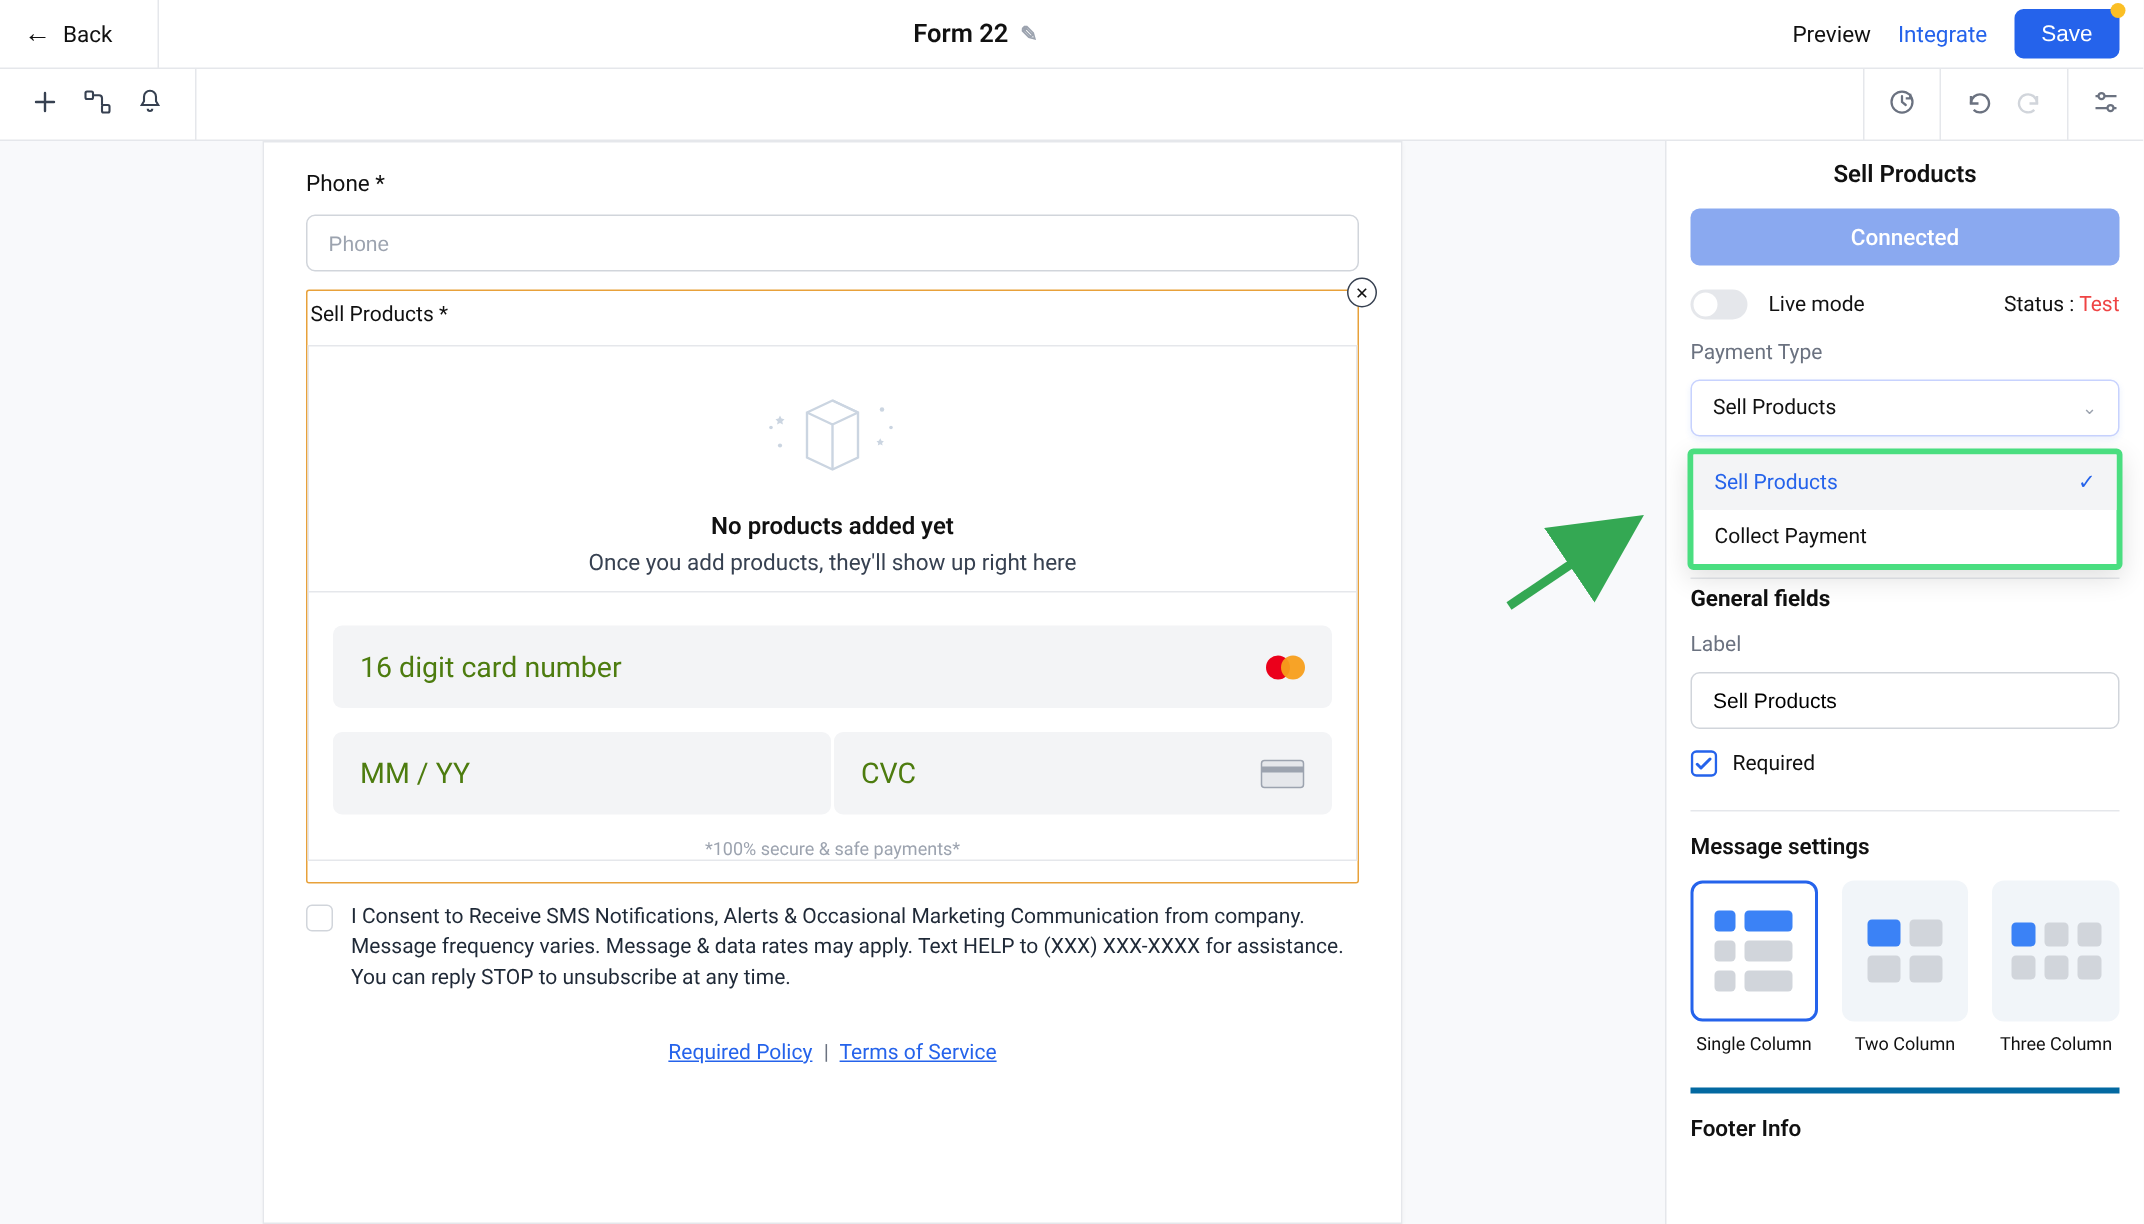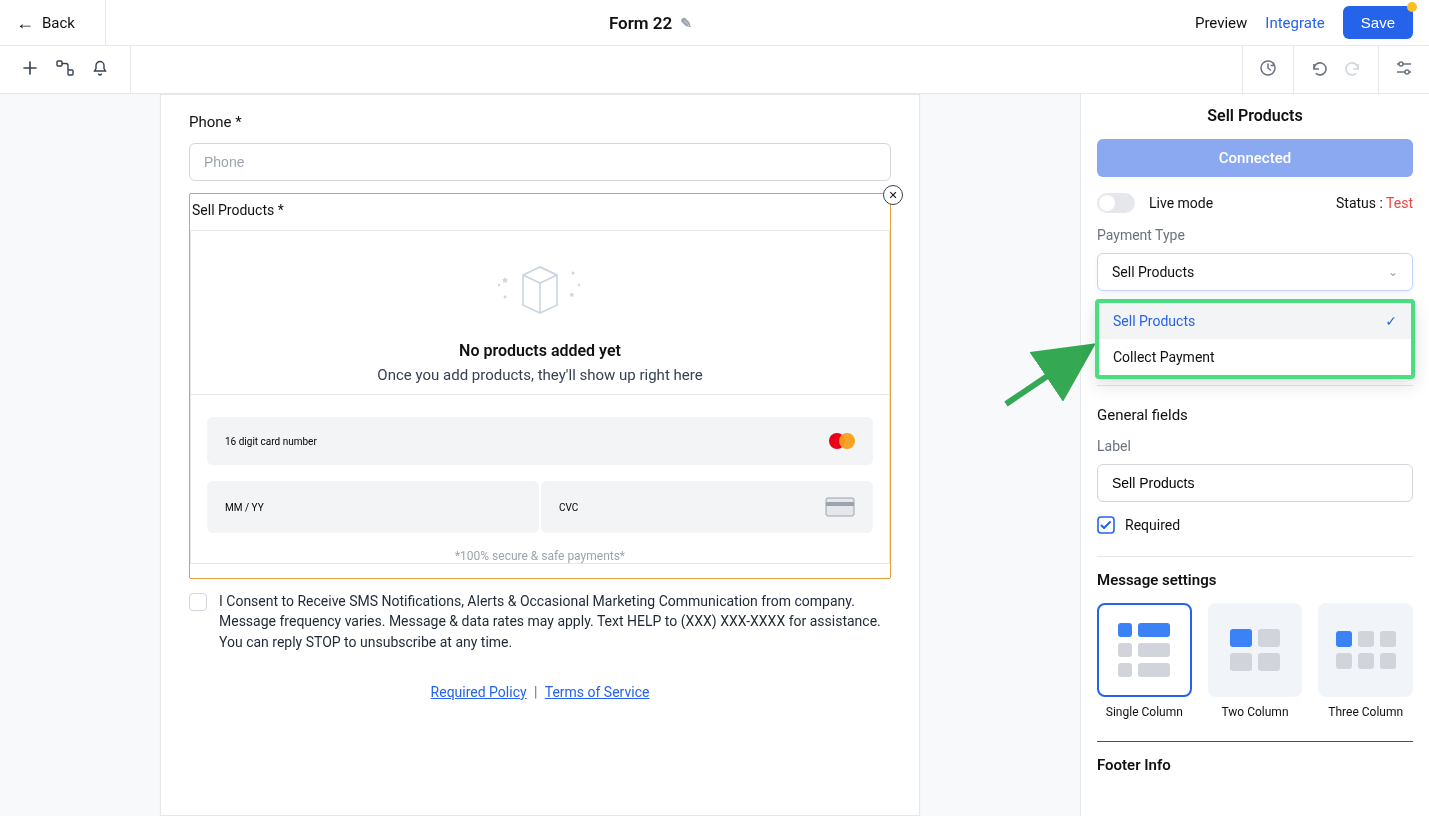--- a/index.html
+++ b/index.html
@@ -43,21 +43,21 @@
 .sell-label { font-size: 14px; padding: 0 2px 12px 2px; }
 .products-box { border: 1px solid #e5e7eb; border-top: 1px solid #e5e7eb; margin: 0 0; }
 .empty-state { text-align: center; padding: 26px 20px 10px 20px; border-bottom: 1px solid #e5e7eb; }
 .box-illustration { display: flex; justify-content: center; margin-bottom: 14px; }
 .empty-title { font-size: 16px; font-weight: 600; margin-bottom: 6px; }
 .empty-sub { font-size: 15px; color: #374151; }
 .card-section { padding: 22px 16px 0 16px; }
 .card-row { background: #f3f4f6; border-radius: 6px; padding: 16px 18px; display: flex; align-items: center; justify-content: space-between; margin-bottom: 16px; }
 .card-row2 { display: flex; gap: 2px; }
 .card-half { background: #f3f4f6; border-radius: 6px; padding: 16px 18px; flex: 1; display: flex; align-items: center; justify-content: space-between; }
-.card-placeholder { color: #000000; font-size: 10px; }
+.card-placeholder { color: #4d7c0f; font-size: 19px; }
 .secure-note { text-align: center; color: #9ca3af; font-size: 12px; margin-top: 16px; }
 
 
 .mc-logo { position: relative; width: 26px; height: 16px; }
 .mc-logo .c1 { position: absolute; left: 0; top: 0; width: 16px; height: 16px; background: #eb001b; border-radius: 50%; }
 .mc-logo .c2 { position: absolute; right: 0; top: 0; width: 16px; height: 16px; background: #f79e1b; border-radius: 50%; opacity: .95; }
 
 
 .card-icon-svg { width: 30px; height: 20px; }
 
@@ -65,60 +65,60 @@
 .consent-row { display: flex; gap: 12px; margin-top: 12px; }
 .consent-check { width: 18px; height: 18px; border: 1.5px solid #d1d5db; border-radius: 4px; flex-shrink: 0; margin-top: 2px; cursor: pointer; }
 .consent-text { font-size: 14px; line-height: 1.45; color: #1f2937; }
 
 
 .footer-links { text-align: center; margin-top: 32px; font-size: 14px; }
 .footer-links a { color: #2563eb; text-decoration: underline; cursor: pointer; }
 .footer-sep { color: #6b7280; margin: 0 4px; }
 
 
-.right-panel { width: 349px; border-left: 1px solid #e5e7eb; background: #fff; overflow-y: auto; }
+.right-panel { width: 319px; border-left: 1px solid #e5e7eb; background: #fff; overflow-y: auto; }
 .panel-inner { padding: 10px 16px; }
 .panel-title { text-align: center; font-size: 16px; font-weight: 600; margin: 2px 0 14px 0; }
 .connected-banner { background: #8aa9f0; color: #fff; text-align: center; padding: 10px; border-radius: 6px; font-size: 15px; font-weight: 500; margin-bottom: 16px; }
 .mode-row { display: flex; align-items: center; justify-content: space-between; margin-bottom: 14px; }
 .mode-left { display: flex; align-items: center; gap: 14px; }
 .toggle { width: 38px; height: 20px; background: #e5e7eb; border-radius: 999px; position: relative; cursor: pointer; }
 .toggle .knob { position: absolute; left: 2px; top: 2px; width: 16px; height: 16px; background: #fff; border-radius: 50%; }
 .status-test { color: #ef4444; }
 .label-sm { color: #6b7280; font-size: 14px; margin-bottom: 10px; }
 .select-box { border: 1.5px solid #c7d2fe; border-radius: 6px; padding: 10px 14px; display: flex; align-items: center; justify-content: space-between; cursor: pointer; background: #fff; box-shadow: 0 2px 4px rgba(37,99,235,.08); }
 .chevron { color: #9ca3af; font-size: 12px; }
 
 
 .dropdown-wrap { position: relative; }
 .dropdown-panel { position: absolute; top: 46px; left: -2px; right: -2px; border: 4px solid #4ade80; border-radius: 4px; background: #fff; z-index: 10; box-shadow: 0 6px 18px rgba(0,0,0,.12); }
 .dropdown-item { padding: 10px 14px; display: flex; align-items: center; justify-content: space-between; cursor: pointer; font-size: 14px; }
 .dropdown-item.selected { background: #f3f4f6; color: #2563eb; }
 .check-mark { color: #2563eb; }
 
-.section-heading { font-size: 15px; font-weight: 400; margin: 70px 0 14px 0; border-top: 1px solid #e5e7eb; padding-top: 20px; }
+.section-heading { font-size: 15px; font-weight: 700; margin: 70px 0 14px 0; border-top: 1px solid #e5e7eb; padding-top: 4px; }
 .value-input { width: 100%; border: 1px solid #d1d5db; border-radius: 6px; padding: 10px 14px; font-size: 14px; }
 .check-row { display: flex; align-items: center; gap: 10px; margin-top: 14px; }
 .check-svg { width: 18px; height: 18px; }
 
 .layout-heading { font-size: 15px; font-weight: 600; margin-top: 22px; border-top: 1px solid #e5e7eb; padding-top: 14px; }
 .layout-grid { display: flex; gap: 16px; margin-top: 14px; }
 .layout-option { text-align: center; flex: 1; }
 .layout-thumb { height: 94px; border-radius: 8px; background: #f1f5f9; display: flex; align-items: center; justify-content: center; cursor: pointer; }
 .layout-thumb.selected { border: 2px solid #2563eb; background: #fff; }
 .thumb-inner { display: flex; flex-direction: column; gap: 6px; }
 .row-shapes { display: flex; gap: 6px; }
 .shape { background: #d1d5db; border-radius: 3px; }
 .shape.blue { background: #3b82f6; }
 .shape.sm { width: 14px; height: 14px; }
 .shape.wide { width: 32px; height: 14px; }
 .shape.tall { width: 22px; height: 22px; }
 .layout-caption { font-size: 12px; margin-top: 8px; }
 
-.footer-heading { font-size: 15px; font-weight: 600; margin-top: 22px; border-top: 1px solid #0369a1; padding-top: 14px; }
+.footer-heading { font-size: 15px; font-weight: 600; margin-top: 22px; border-top: 4px solid #0369a1; padding-top: 14px; }
 
 
 .callout-arrow { position: absolute; pointer-events: none; z-index: 5; }
 </style>
 </head>
 <body>
 
 <div class="topbar">
   <div class="back-btn">
     <span class="back-arrow">←</span>

